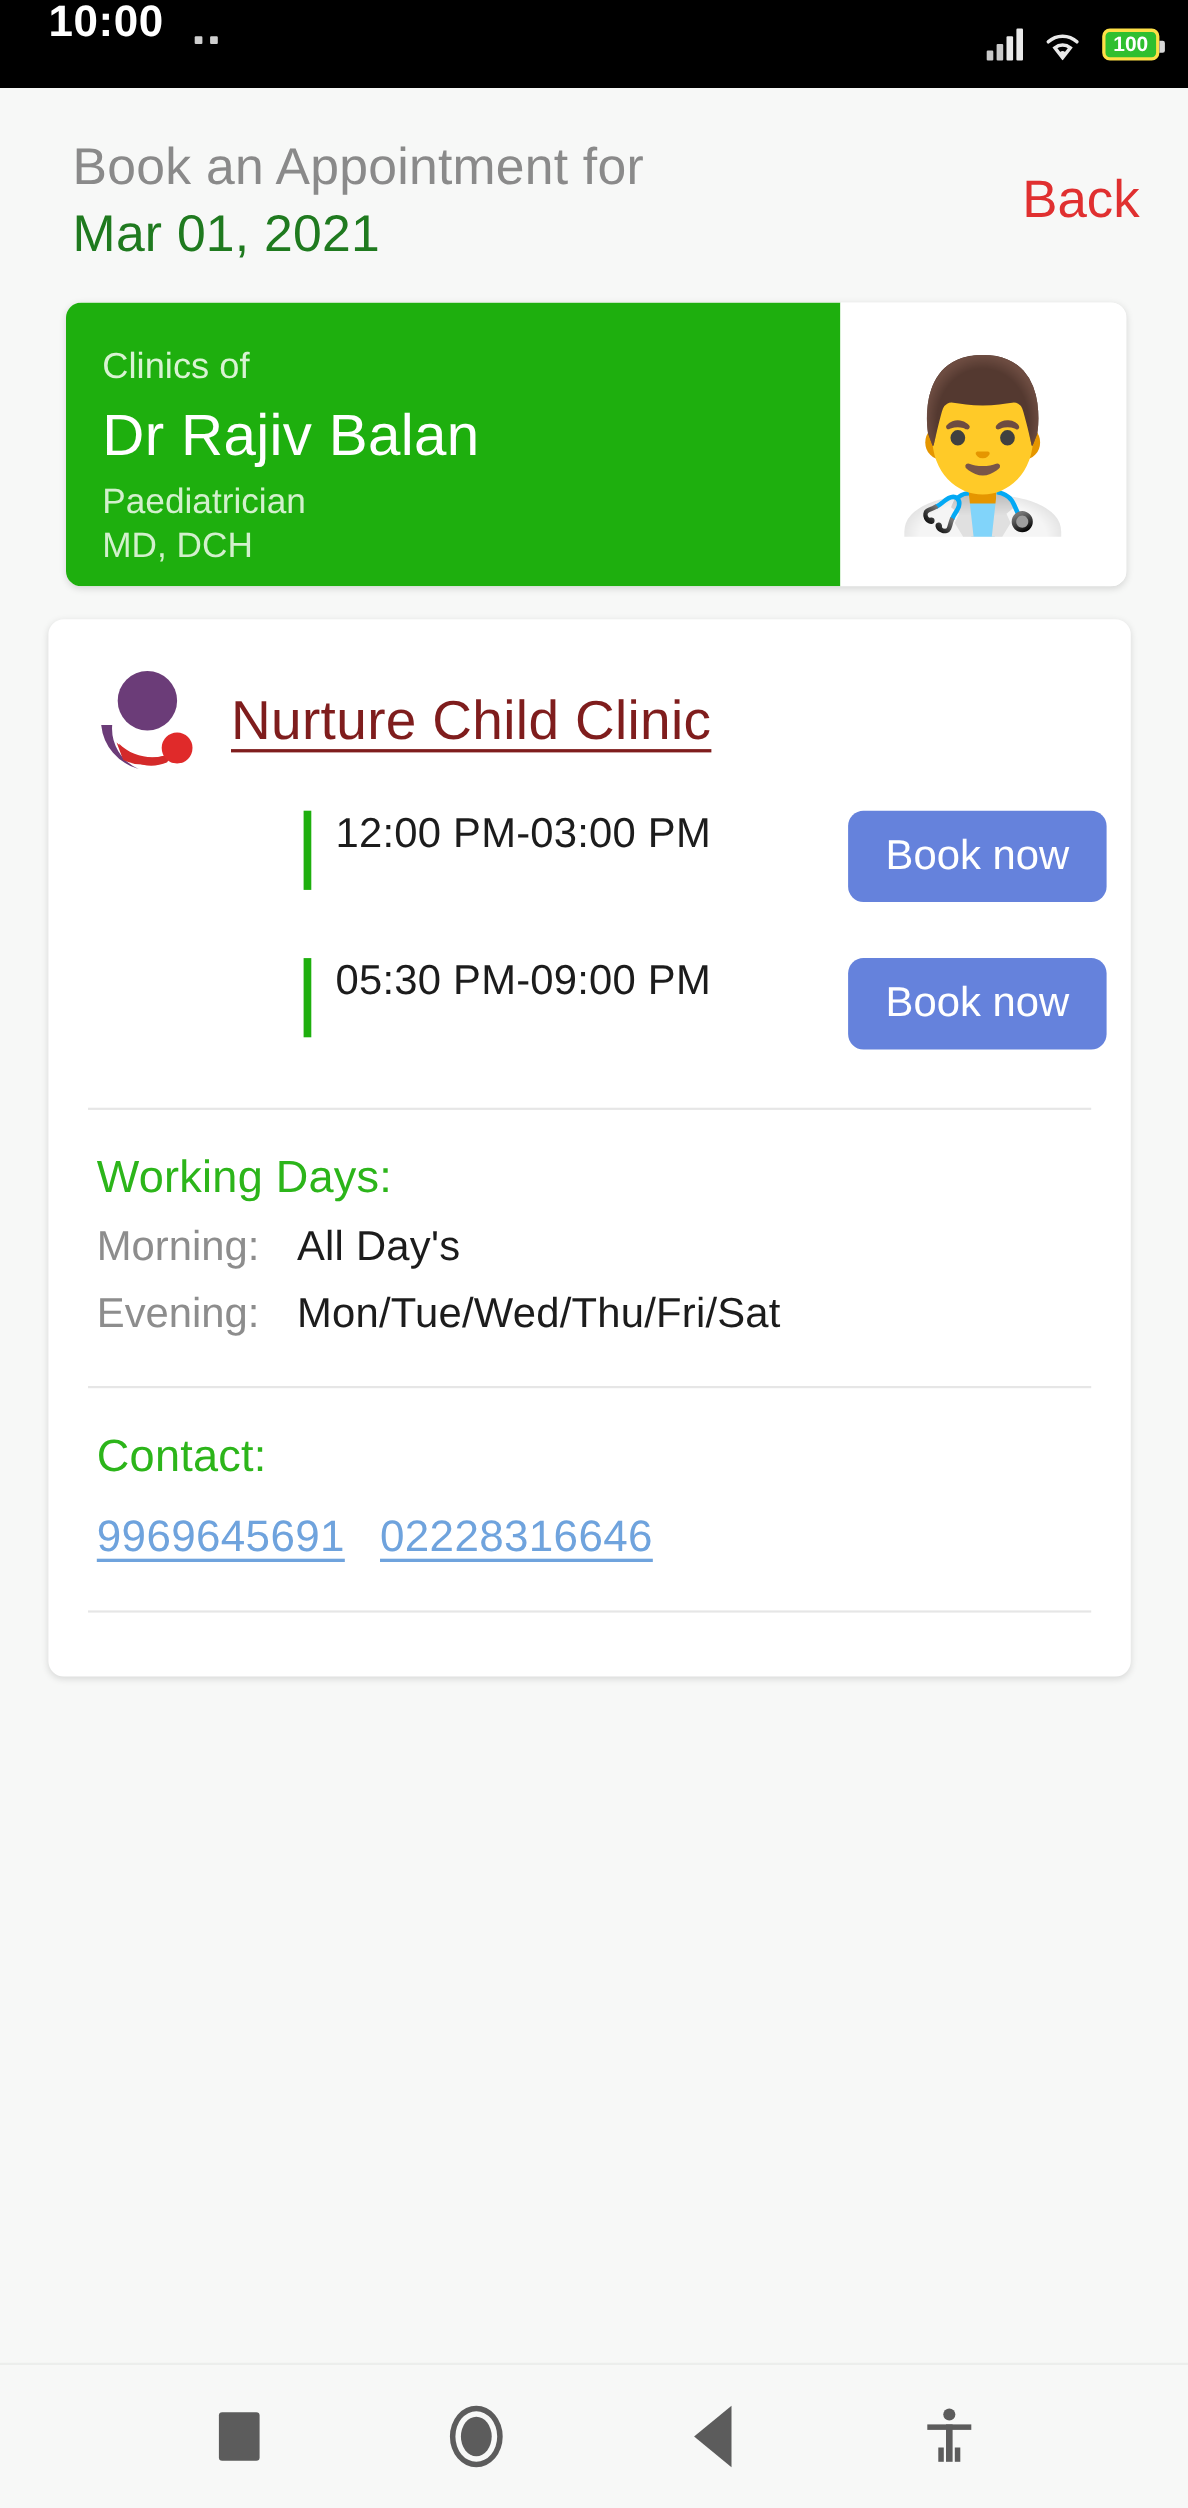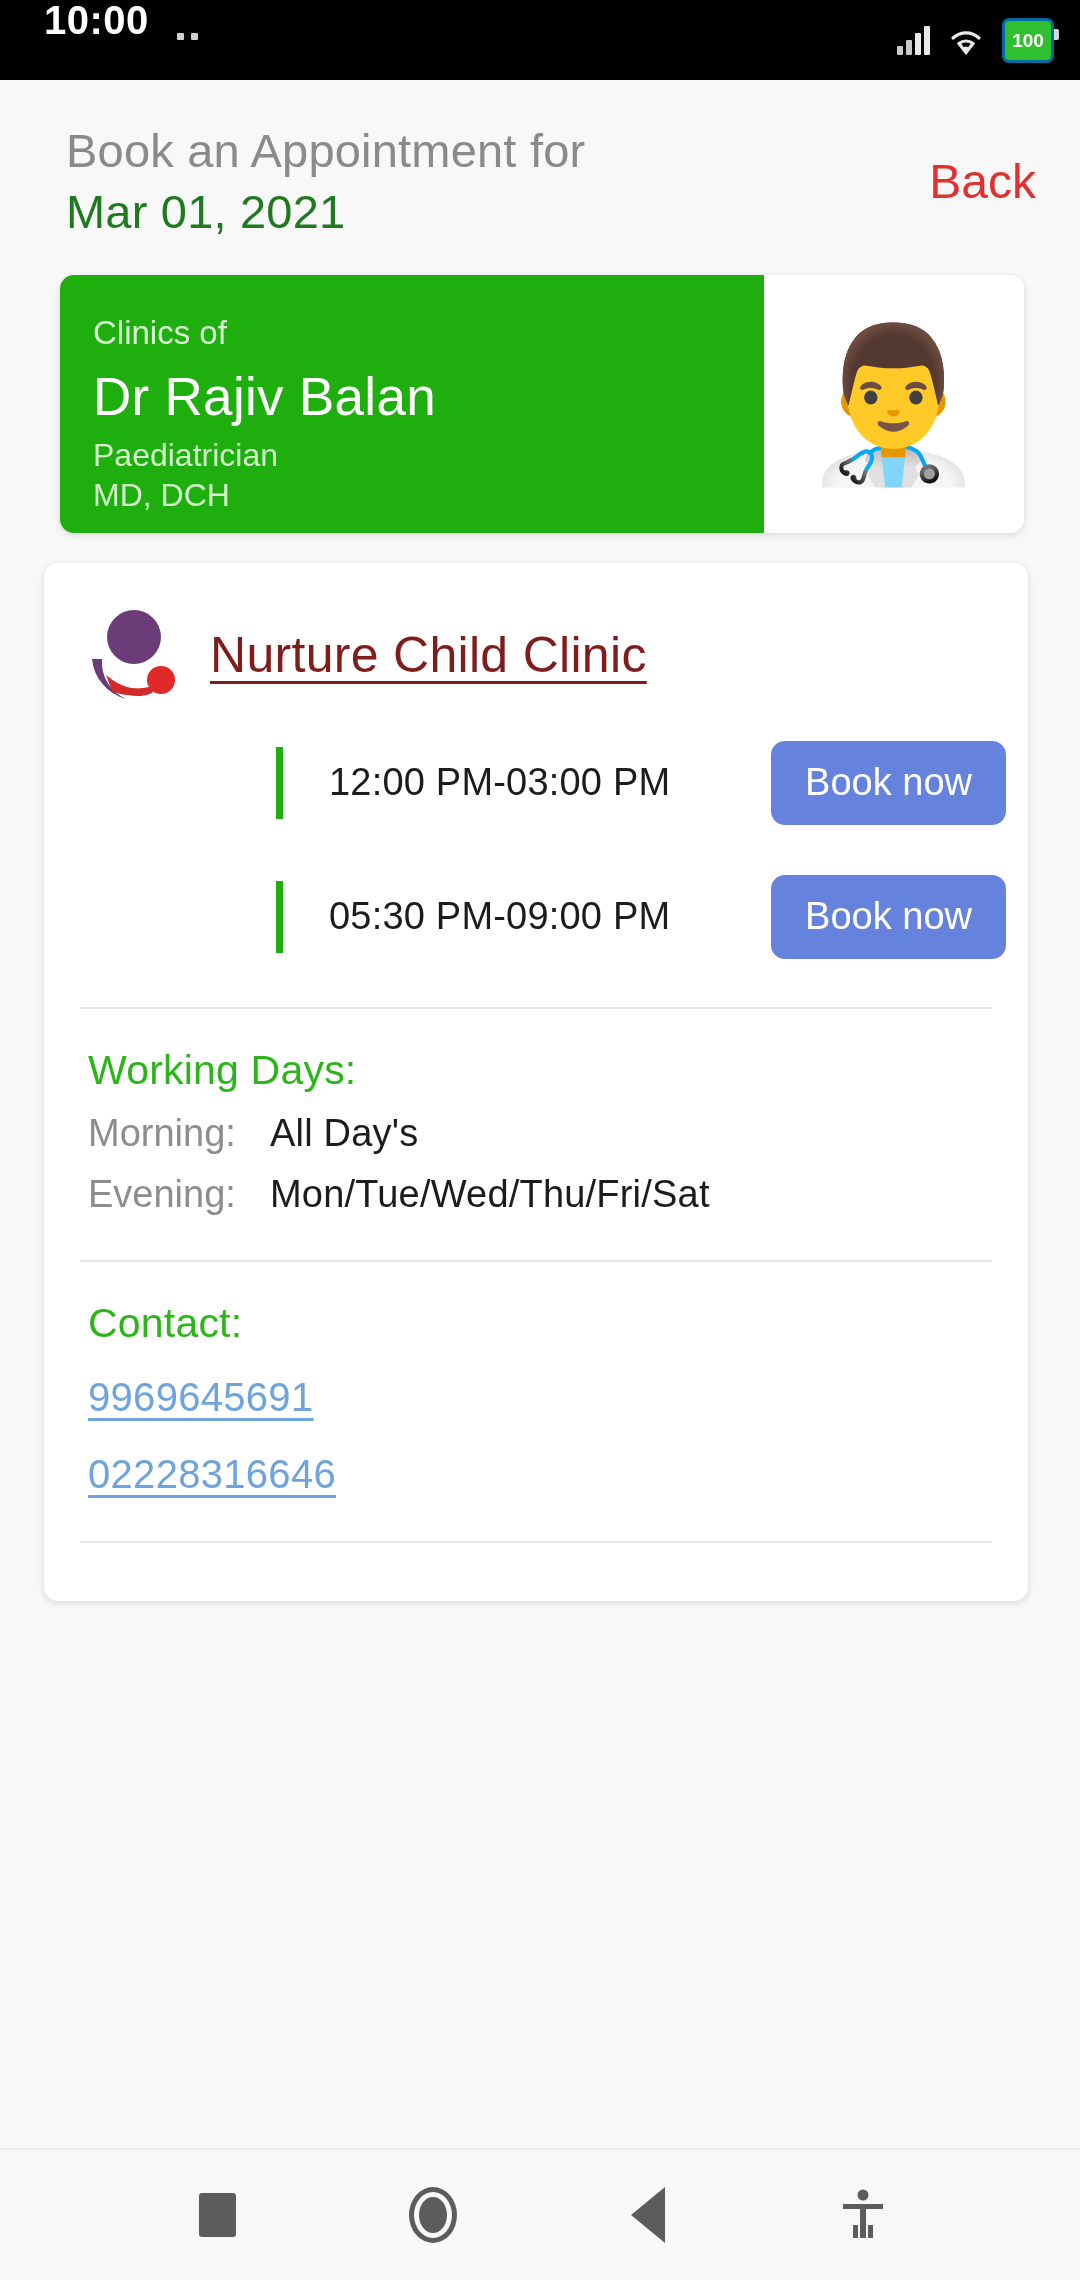--- a/index.html
+++ b/index.html
@@ -73,22 +73,22 @@
     border-radius: 1px;
   }
   .sig-bars span:nth-child(1) { height: 9px; }
   .sig-bars span:nth-child(2) { height: 15px; }
   .sig-bars span:nth-child(3) { height: 22px; background:#e9e9e9; }
   .sig-bars span:nth-child(4) { height: 29px; background:#e9e9e9; }
 
   .battery {
     position: relative;
     width: 52px;
-    height: 45px;
-    border: 3px solid #0369a1;
+    height: 29px;
+    border: 3px solid #fde047;
     border-radius: 7px;
     display: flex;
     align-items: center;
     justify-content: center;
     background: #2fbf2f;
   }
   .battery::after {
     content: "";
     position: absolute;
     right: -8px;
@@ -224,25 +224,24 @@
     text-decoration-thickness: 3px;
     margin-left: 24px;
     font-weight: 400;
     cursor: pointer;
     letter-spacing: 0.3px;
   }
 
   .slots { padding: 34px 0 0 0; }
   .slot-row {
     display: flex;
-    align-items: center;
+    align-items: flex-start;
     padding: 0 22px 0 232px;
     height: 92px;
     margin-bottom: 42px;
-    gap: 24px;
   }
   .slot-row:last-child { margin-bottom: 0; }
   .slot-bar {
     width: 7px;
     height: 72px;
     background: #1eaf0e;
     flex: 0 0 auto;
   }
   .slot-time {
     font-size: 38px;
@@ -296,21 +295,20 @@
     font-size: 38px;
     color: #1c1c1c;
     font-weight: 400;
     letter-spacing: 0.2px;
   }
 
   .contact-list {
     display: flex;
     gap: 32px;
     margin-top: 28px;
-    flex-direction: column;
   }
   .contact-link {
     font-size: 40px;
     color: #6fa3dd;
     text-decoration: underline;
     text-underline-offset: 7px;
     text-decoration-thickness: 3px;
     cursor: pointer;
     letter-spacing: 0.3px;
   }

